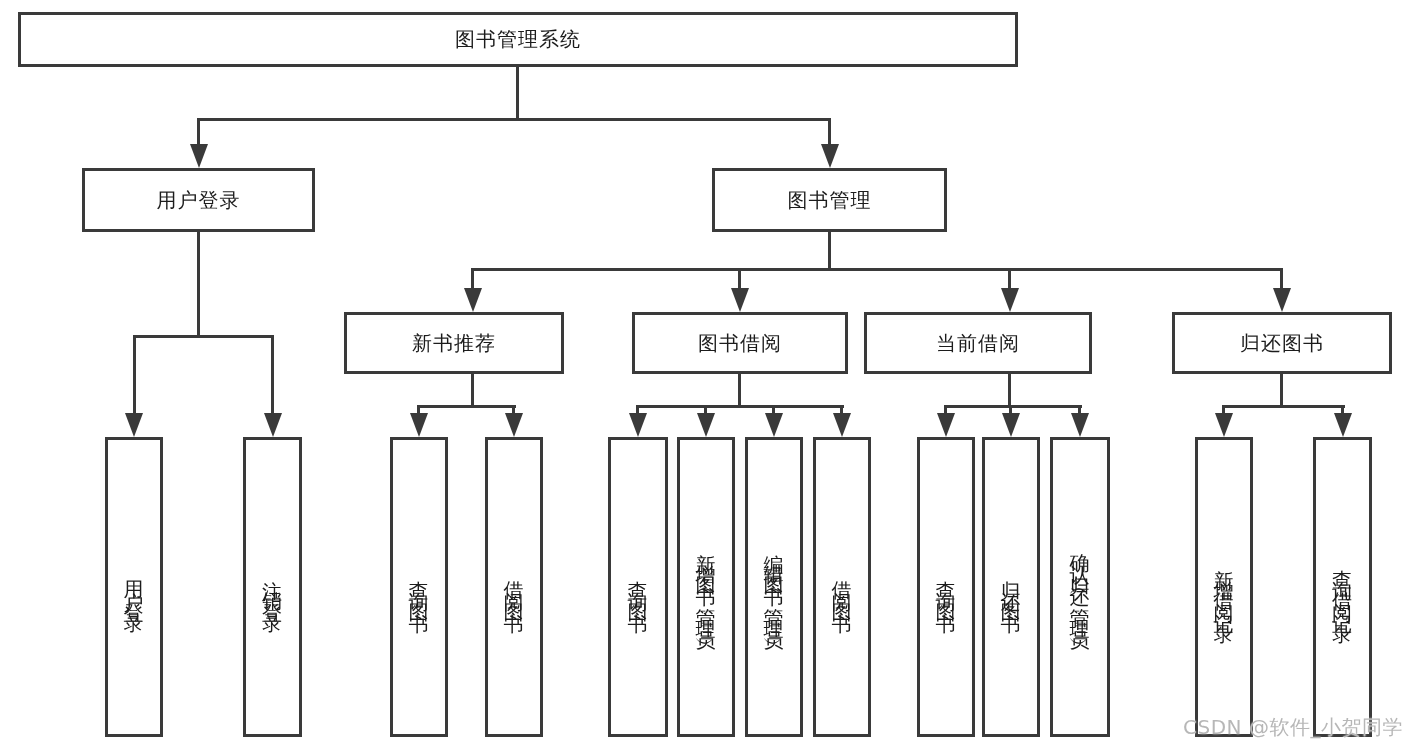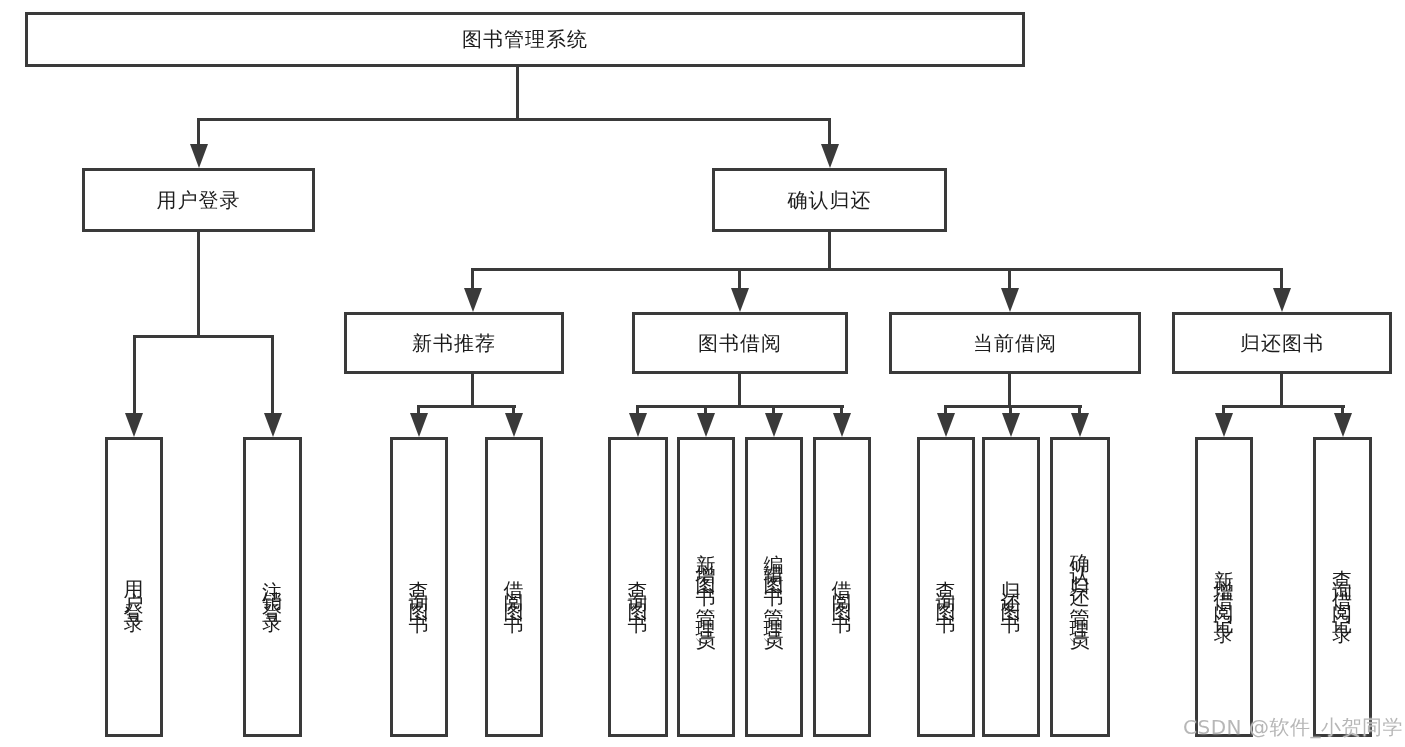--- a/index.html
+++ b/index.html
@@ -106,36 +106,36 @@
     <div class="arrow" style="left: 505px; top: 413px;"></div>
     <div class="arrow" style="left: 629px; top: 413px;"></div>
     <div class="arrow" style="left: 697px; top: 413px;"></div>
     <div class="arrow" style="left: 765px; top: 413px;"></div>
     <div class="arrow" style="left: 833px; top: 413px;"></div>
     <div class="arrow" style="left: 937px; top: 413px;"></div>
     <div class="arrow" style="left: 1002px; top: 413px;"></div>
     <div class="arrow" style="left: 1071px; top: 413px;"></div>
     <div class="arrow" style="left: 1215px; top: 413px;"></div>
     <div class="arrow" style="left: 1333.5px; top: 413px;"></div>
-    <div class="node h" style="left: 25px; top: 12px; width: 1000px; height: 55px;">
+    <div class="node h" style="left: 18px; top: 12px; width: 1000px; height: 55px;">
       <span class="label">图书管理系统</span>
     </div>
     <div class="node h" style="left: 82px; top: 168px; width: 233px; height: 64px;">
       <span class="label">用户登录</span>
     </div>
     <div class="node h" style="left: 712px; top: 168px; width: 235px; height: 64px;">
-      <span class="label">确认归还</span>
+      <span class="label">图书管理</span>
     </div>
     <div class="node h" style="left: 344px; top: 312px; width: 220px; height: 62px;">
       <span class="label">新书推荐</span>
     </div>
     <div class="node h" style="left: 632px; top: 312px; width: 216px; height: 62px;">
       <span class="label">图书借阅</span>
     </div>
-    <div class="node h" style="left: 889px; top: 312px; width: 252px; height: 62px;">
+    <div class="node h" style="left: 864px; top: 312px; width: 228px; height: 62px;">
       <span class="label">当前借阅</span>
     </div>
     <div class="node h" style="left: 1172px; top: 312px; width: 220px; height: 62px;">
       <span class="label">归还图书</span>
     </div>
     <div class="node v" style="left: 105px; top: 437px; width: 58px; height: 300px;">
       <span class="label">用户登录</span>
     </div>
     <div class="node v" style="left: 243px; top: 437px; width: 59px; height: 300px;">
       <span class="label">注销登录</span>

